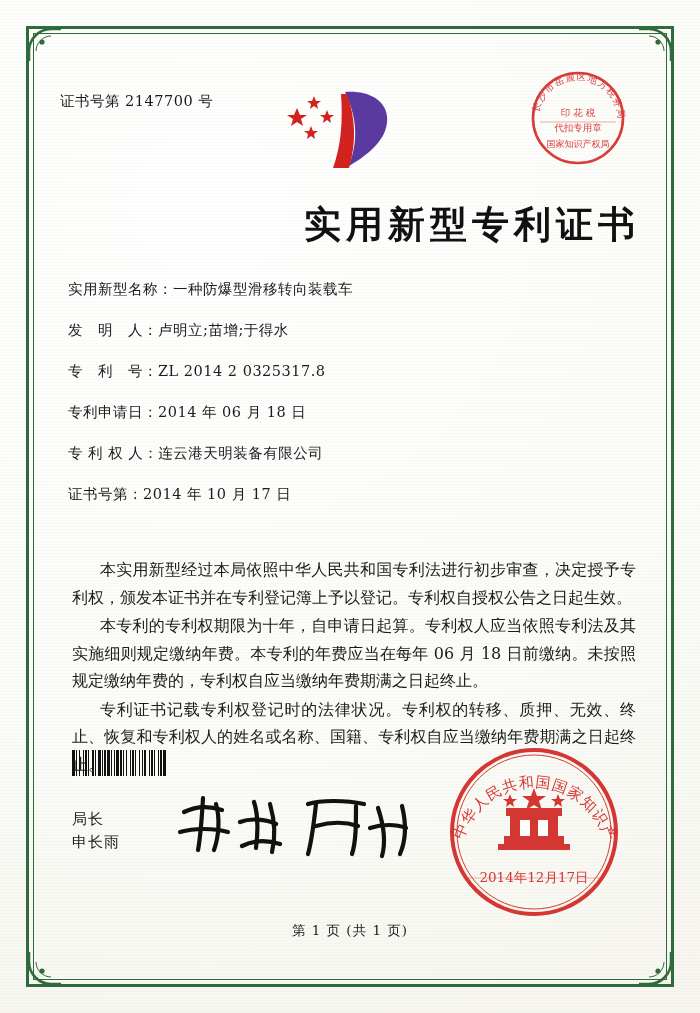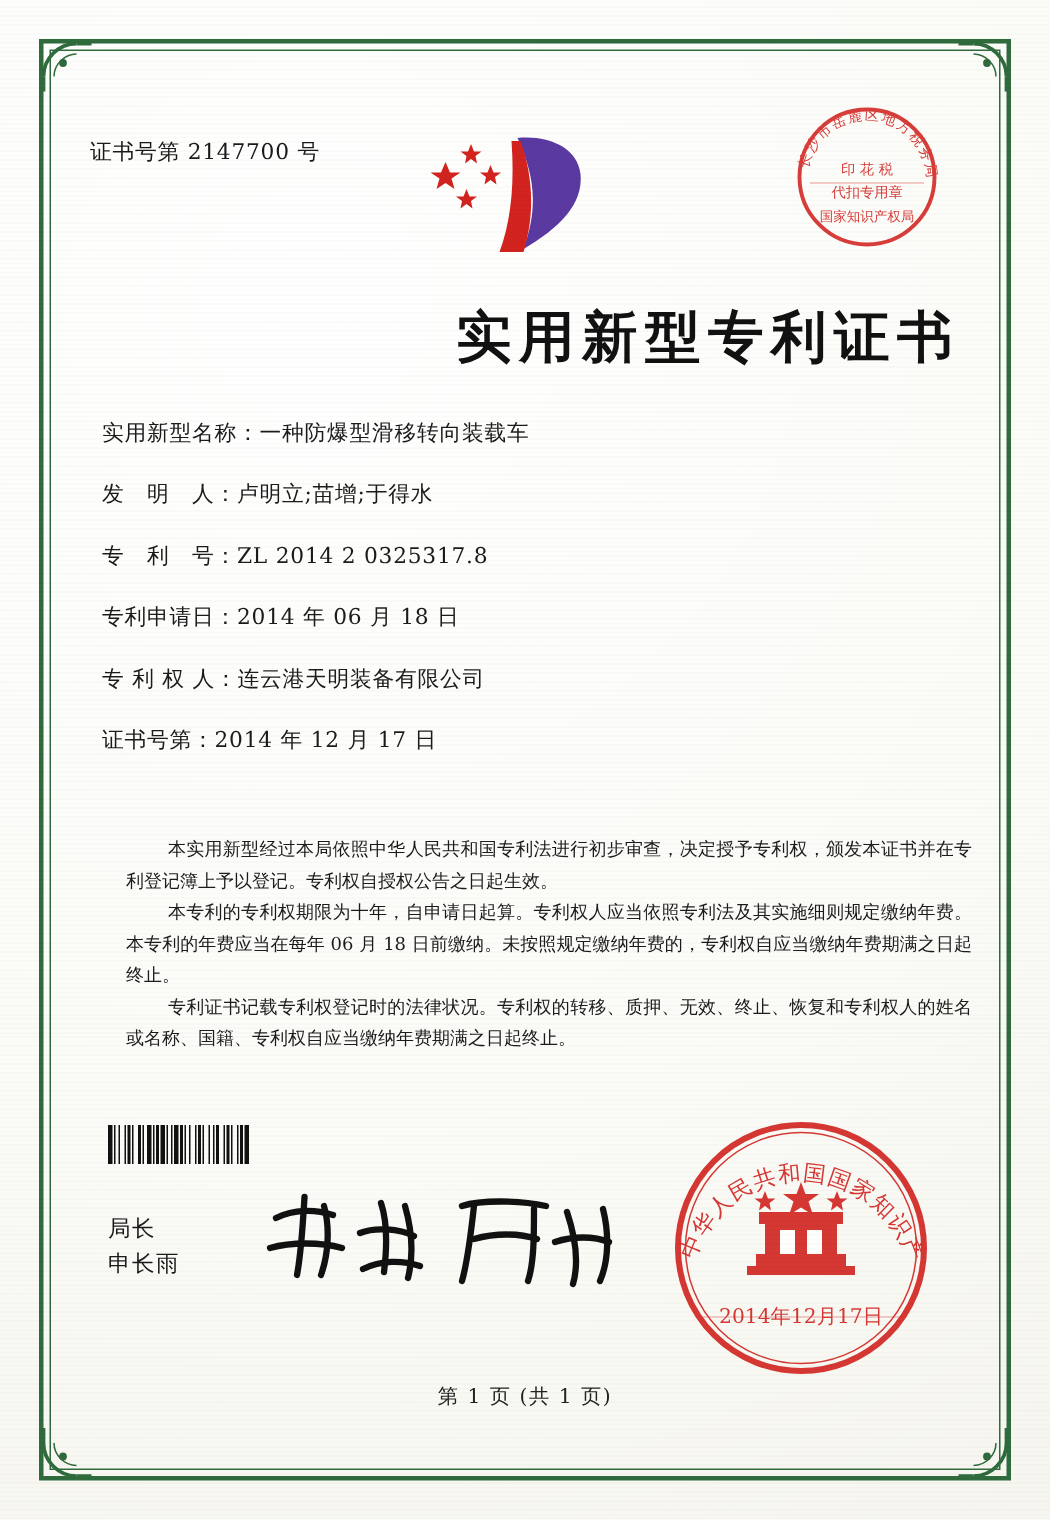--- a/index.html
+++ b/index.html
@@ -82,23 +82,23 @@
     line-height:1.1;
   }
   .frow .lbl{
     white-space:pre;
     letter-spacing:.5px;
   }
   .frow .val{
     letter-spacing:.5px;
   }
   .body-text{
-    position:absolute;left:24px;top:496px;width:564px;
-    font-family:"DejaVu Serif","Liberation Serif",serif;
-    font-size:12px;
+    position:absolute;left:12px;top:496px;width:564px;
+    font-family:"DejaVu Serif","Liberation Serif",serif;
+    font-size:16px;
     line-height:1.72;
     text-align:justify;
     color:#1b1b1b;
   }
   .body-text p{margin:0 0 1px 0;text-indent:28px;}
 
   
   .barcode{
     position:absolute;left:12px;top:690px;width:220px;height:26px;
     overflow:hidden;
@@ -225,21 +225,21 @@
       <div class="frow">
         <span class="lbl">专利申请日：</span>
         <span class="val">2014 年 06 月 18 日</span>
       </div>
       <div class="frow">
         <span class="lbl">专 利 权 人：</span>
         <span class="val">连云港天明装备有限公司</span>
       </div>
       <div class="frow">
         <span class="lbl">证书号第：</span>
-        <span class="val">2014 年 12 月 17 日</span>
+        <span class="val">2014 年 10 月 17 日</span>
       </div>
     </div>
 
     <div class="body-text">
       <p>本实用新型经过本局依照中华人民共和国专利法进行初步审查，决定授予专利权，颁发本证书并在专利登记簿上予以登记。专利权自授权公告之日起生效。</p>
       <p>本专利的专利权期限为十年，自申请日起算。专利权人应当依照专利法及其实施细则规定缴纳年费。本专利的年费应当在每年 06 月 18 日前缴纳。未按照规定缴纳年费的，专利权自应当缴纳年费期满之日起终止。</p>
       <p>专利证书记载专利权登记时的法律状况。专利权的转移、质押、无效、终止、恢复和专利权人的姓名或名称、国籍、专利权自应当缴纳年费期满之日起终止。</p>
     </div>
 
     <div class="barcode" id="barcode">

